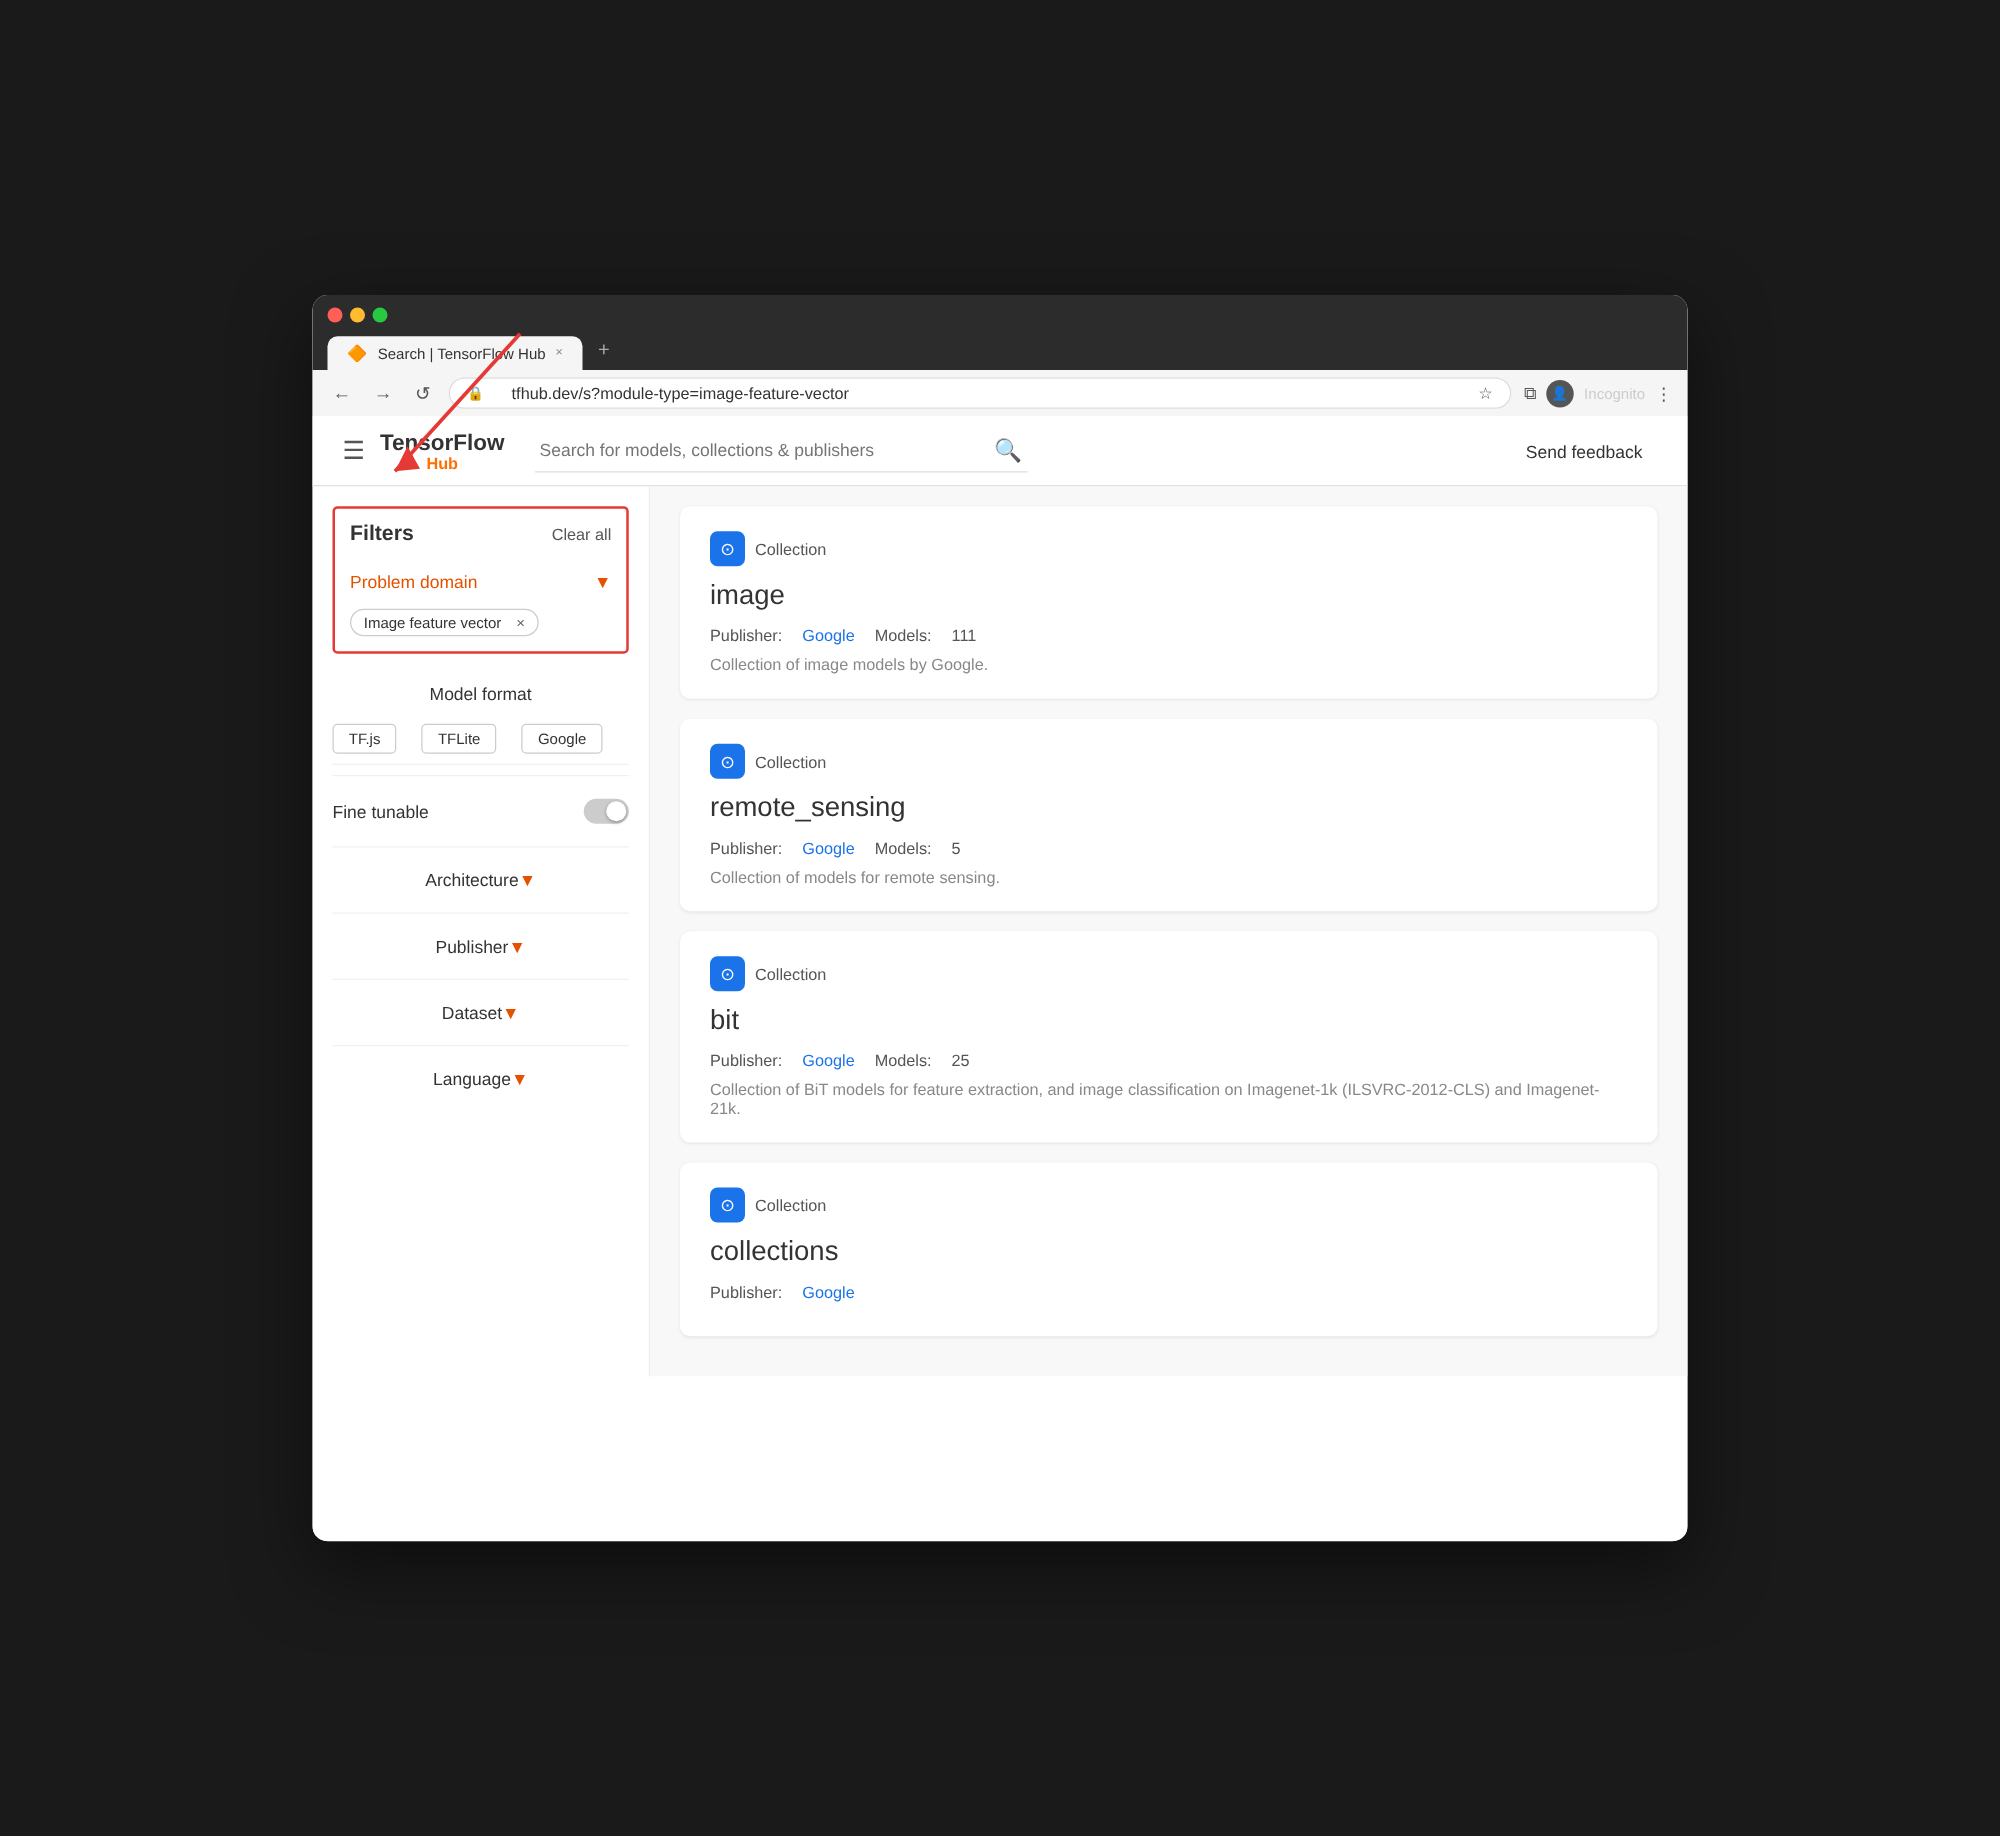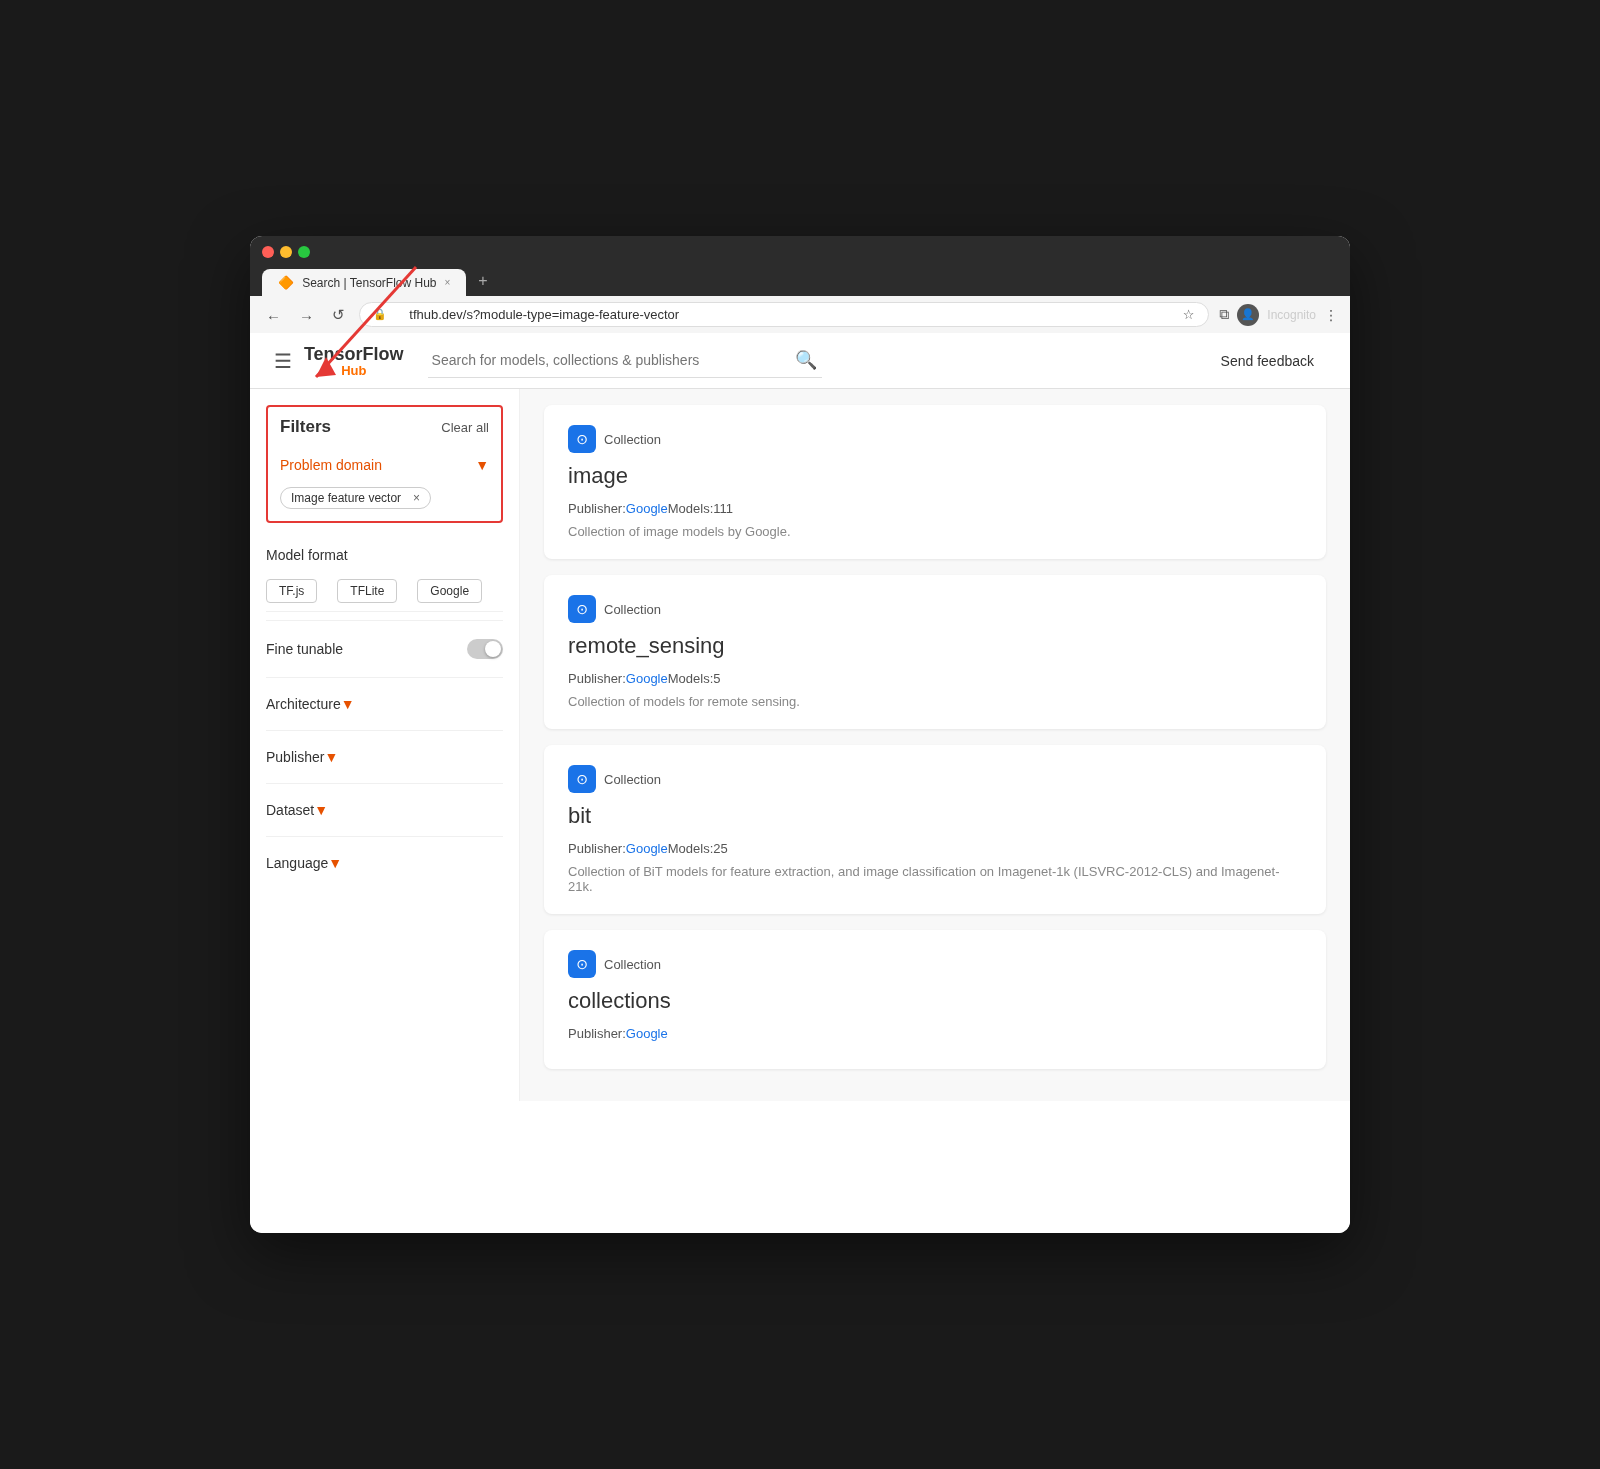--- a/index.html
+++ b/index.html
@@ -140,21 +140,21 @@
       margin-top: 6px;
     }
     .filter-tag-close { color: #666; font-size: 12px; cursor: pointer; }
 
     .filter-divider { height: 1px; background: #f0f0f0; margin: 8px 0; }
 
     .filter-group {
       margin-bottom: 4px;
     }
     .filter-group-header {
-      display: flex; justify-content: flex-start; align-items: center;
+      display: flex; justify-content: center; align-items: center;
       cursor: pointer;
       padding: 10px 0;
     }
     .filter-group-title { font-size: 14px; color: #333; }
     .filter-group-arrow { color: #e65100; font-size: 14px; }
 
     .model-format-buttons {
       display: flex; gap: 20px; margin-top: 6px;
     }
     .format-btn {
@@ -212,21 +212,21 @@
       background: #1a73e8;
       border-radius: 6px;
       display: flex; align-items: center; justify-content: center;
       color: #fff; font-size: 14px;
     }
     .collection-label-text { font-size: 13px; color: #555; }
 
     .collection-name { font-size: 22px; color: #333; margin-bottom: 12px; font-weight: 400; }
 
     .collection-meta {
-      display: flex; align-items: center; 
+      display: flex; align-items: center; gap: 16px;
       margin-bottom: 8px;
       font-size: 13px; color: #555;
     }
     .publisher-label { color: #555; }
     .publisher-name { color: #1a73e8; font-weight: 500; cursor: pointer; }
     .models-count { color: #555; }
 
     .collection-desc { font-size: 13px; color: #888; }
 
     .tf-version-help { font-size: 12px; color: #888; margin-left: 4px; cursor: pointer; }

